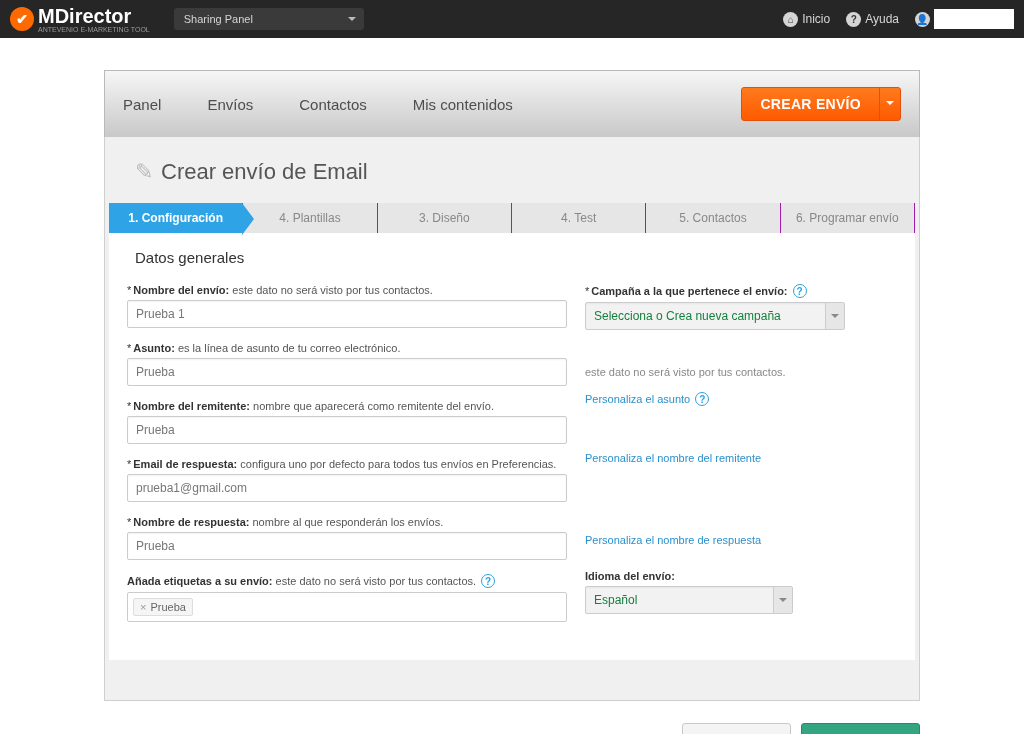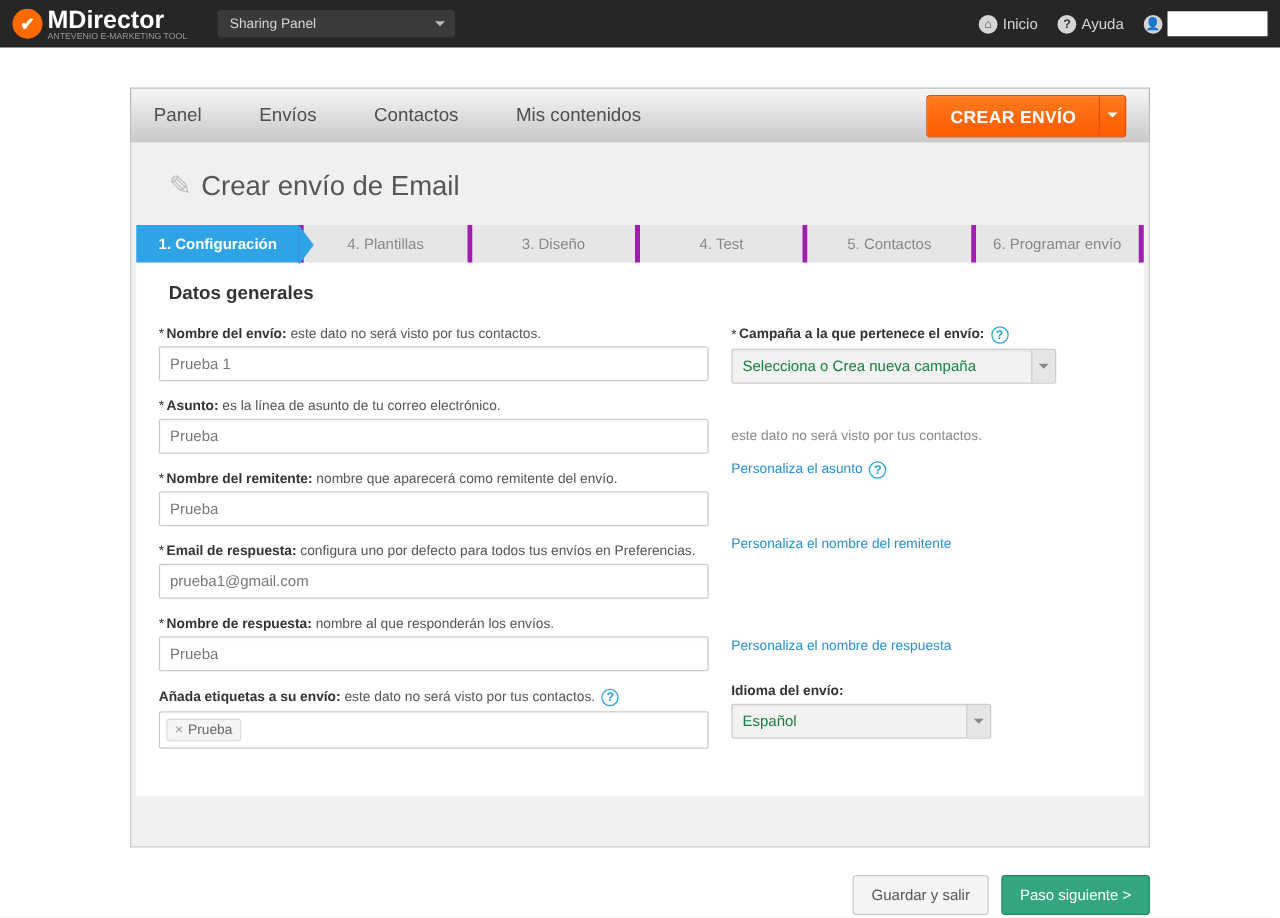--- a/index.html
+++ b/index.html
@@ -9,35 +9,35 @@
 .logo-icon { width: 24px; height: 24px; background: #ff6a00; border-radius: 50%; display: inline-flex; align-items: center; justify-content: center; color: #fff; font-weight: bold; font-size: 14px; }
 .logo-text { color: #fff; font-size: 20px; font-weight: bold; }
 .logo-sub { color: #999; font-size: 7px; line-height: 1; margin-top: -2px; }
 .brand-dd { margin-left: 24px; background: #3a3a3a; color: #d5d5d5; font-size: 11px; padding: 5px 20px 5px 10px; border-radius: 3px; position: relative; min-width: 190px; cursor: pointer; }
 .brand-dd::after { content: ""; position: absolute; right: 8px; top: 50%; margin-top: -2px; border: 4px solid transparent; border-top-color: #bbb; }
 .top-right { margin-left: auto; display: flex; align-items: center; gap: 16px; color: #d5d5d5; font-size: 12px; }
 .top-link { display: flex; align-items: center; gap: 4px; color: #d5d5d5; text-decoration: none; cursor: pointer; }
 .top-icon { width: 15px; height: 15px; border-radius: 50%; background: #d5d5d5; color: #363636; display: inline-flex; align-items: center; justify-content: center; font-size: 10px; font-weight: bold; }
 .user-box { width: 80px; height: 20px; background: #fff; }
 .wrapper { padding: 0 0 0 0; }
-.panel-nav { margin: 32px 104px 0; background: linear-gradient(#f6f6f6, #c8c8c8); height: 44px; display: flex; align-items: center; padding: 0 18px; position: relative; border: 1px solid #b9b9b9; border-bottom: none;}
+.panel-nav { margin: 32px 104px 0; background: linear-gradient(#f6f6f6, #c8c8c8); height: 67px; display: flex; align-items: center; padding: 0 18px; position: relative; border: 1px solid #b9b9b9; border-bottom: none;}
 .panel-nav .nav-item { color: #4e4e4e; font-size: 15px; margin-right: 46px; cursor: pointer; }
 .crear-btn { margin-left: auto; background: linear-gradient(#ff7a1e,#ff5a00); color: #fff; font-size: 14px; border: 1px solid #e1510a; border-radius: 3px; height: 34px; display: flex; align-items: center; cursor: pointer; }
 .crear-btn .main { padding: 0 18px; border-right: 1px solid #e1510a; height: 100%; display: flex; align-items: center; font-weight: bold; letter-spacing: .3px; }
 .crear-btn .caret { width: 20px; text-align: center; }
 .crear-btn .caret::after { content:""; display: inline-block; border: 4px solid transparent; border-top-color: #fff; margin-top: 3px; }
 .content { margin: 0 104px; background: #f0f0f0; border: 1px solid #cfcfcf; border-top: none; padding: 22px 0 40px; }
 .page-title { font-size: 22px; color: #555; font-weight: normal; margin: 0 0 18px 30px; display: flex; align-items: center; gap: 8px; }
 .wand-icon { color: #bbb; display: inline-block; width: 18px; }
 .steps { display: flex; margin: 0 4px; }
-.step { flex: 1; background: #e6e6e6; color: #888; font-size: 12px; text-align: center; padding: 8px 0; position: relative; cursor: pointer; border-right: 4px solid #a21caf;}
+.step { flex: 1; background: #e6e6e6; color: #888; font-size: 12px; text-align: center; padding: 8px 0; position: relative; cursor: pointer; border-right: 1px solid #a21caf;}
 .step.active { background: #2ea3e6; color: #fff; font-weight: bold; }
 .step.active::after { content: ""; position: absolute; right: -12px; top: 0; border: 16px solid transparent; border-left: 12px solid #2ea3e6; border-right: none; height: 0; z-index: 1; }
 .form-area { background: #fff; margin: 0 4px; padding: 16px 18px 24px; }
-.section-title { font-size: 15px; font-weight: bold; color: #333; margin-bottom: 18px; margin-left: 8px;}
+.section-title { font-size: 15px; font-weight: normal; color: #333; margin-bottom: 18px; margin-left: 8px;}
 .two-col { display: flex; gap: 18px; }
 .left-col { width: 440px; }
 .right-col { flex: 1; }
 .field { margin-bottom: 14px; }
 .field-label { font-size: 11px; color: #555; margin-bottom: 4px; }
 .field-label strong { color: #333; }
 .hint-star { color: #333; margin-right: 2px;}
 input.txt, select.sel { width: 100%; border: 1px solid #ccc; background: #fff; color: #777; font-size: 12px; padding: 6px 8px; border-radius: 2px; box-shadow: inset 0 1px 2px rgba(0,0,0,.05); height: 28px;}
 select.sel { appearance: none; background: #f2f2f2; color: #15803d; padding-right: 24px; }
 .select-wrap { position: relative; display: inline-block; width: 260px; }

